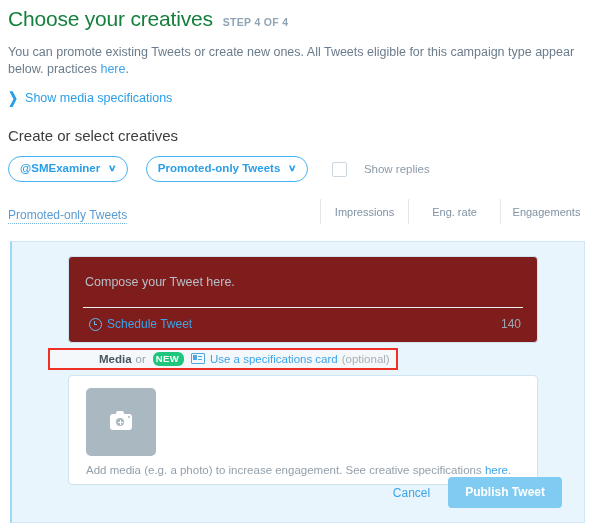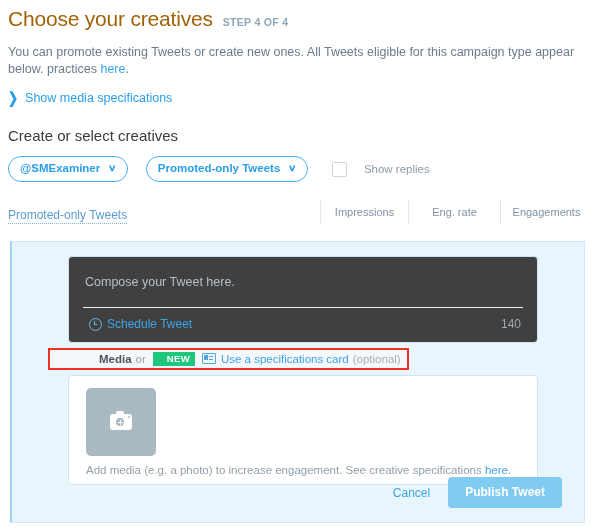--- a/index.html
+++ b/index.html
@@ -18,21 +18,21 @@
 
   
   .page-header {
     padding: 6px 8px 0 8px;
     display: flex;
     align-items: baseline;
   }
   .page-title {
     font-size: 21px;
     font-weight: 400;
-    color: #a16207;
+    color: #15803d;
     letter-spacing: -0.2px;
     line-height: 26px;
   }
   .step-label {
     font-size: 10.5px;
     font-weight: bold;
     color: #8fa5b5;
     letter-spacing: 0.3px;
     margin-left: 10px;
     text-transform: uppercase;
@@ -162,21 +162,21 @@
     border: 1px solid #cfe7f6;
     border-left: 2px solid #9ed8f5;
     box-sizing: border-box;
   }
 
   .compose-card {
     position: absolute;
     left: 56px;
     top: 14px;
     width: 470px;
-    background: #404040;
+    background: #7f1d1d;
     border: 1px solid #cfe3f1;
     border-radius: 4px;
     box-sizing: border-box;
   }
   .compose-placeholder {
     font-size: 12.5px;
     color: #b6bfc7;
     padding: 18px 16px 18px 16px;
   }
   .compose-divider {
@@ -247,22 +247,22 @@
     font-size: 11.5px;
     color: #98a5b0;
     margin-left: 4px;
   }
   .new-badge {
     background: #1ec77b;
     color: #ffffff;
     font-size: 9.5px;
     font-weight: bold;
     letter-spacing: 0.3px;
-    border-radius: 0;
-    padding: 2px 5px 2px 14px;
+    border-radius: 6px;
+    padding: 2px 5px 2px 3px;
     margin-left: 7px;
     line-height: 10px;
   }
   .card-icon {
     margin-left: 7px;
     width: 12px;
     height: 9px;
     border: 1px solid #4fa8dd;
     border-radius: 1px;
     position: relative;

